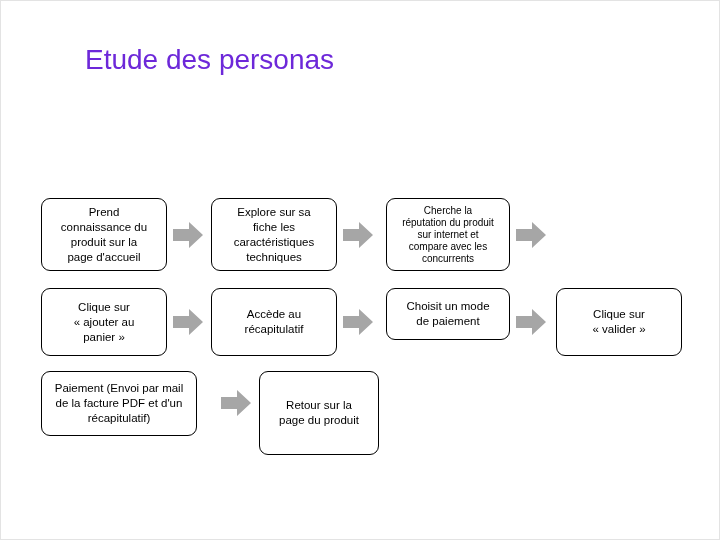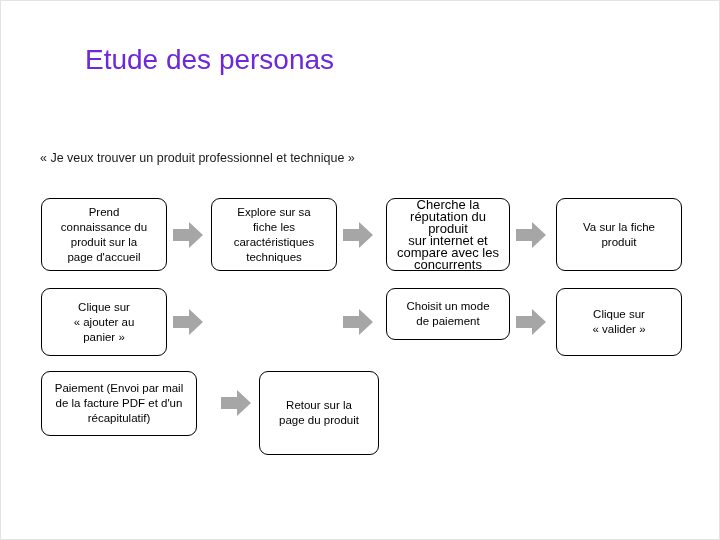--- a/index.html
+++ b/index.html
@@ -62,21 +62,21 @@
     display: flex;
     align-items: center;
     justify-content: center;
     text-align: center;
     color: #000000;
     font-size: 11.5px;
     line-height: 15px;
     padding: 2px 5px;
   }
   .flow-box.small {
-    font-size: 13px;
+    font-size: 10px;
     line-height: 12px;
   }
   .flow-box .txt {
     display: block;
     width: 100%;
     white-space: pre-line;
   }
 
   
   .arrow {
@@ -85,21 +85,20 @@
     height: 30px;
   }
   .arrow svg { display: block; }
 </style>
 </head>
 <body>
 
 <div id="slide">
 
   <div id="title">Etude des personas</div>
-  <div id="quote">« Je veux trouver un produit professionnel et technique »</div>
 
   <div class="flow-box" style="left:40px; top:197px; width:126px; height:73px;">
     <span class="txt">Prend
 connaissance du
 produit sur la
 page d'accueil</span>
   </div>
 
   <div class="arrow" style="left:172px; top:219px;">
     <svg width="30" height="30" viewBox="0 0 30 30">
@@ -127,37 +126,37 @@
 compare avec les
 concurrents</span>
   </div>
 
   <div class="arrow" style="left:515px; top:219px;">
     <svg width="30" height="30" viewBox="0 0 30 30">
         <polygon points="0,9 16,9 16,2 30,15 16,28 16,21 0,21" fill="#a6a6a6"></polygon>
       </svg>
   </div>
 
-  <div class="flow-box" style="left:555px; top:197px; width:126px; height:73px;">
-    <span class="txt">Va sur la fiche
-produit</span>
-  </div>
 
   <div class="flow-box" style="left:40px; top:287px; width:126px; height:68px;">
     <span class="txt">Clique sur
 « ajouter au
 panier »</span>
   </div>
 
   <div class="arrow" style="left:172px; top:306px;">
     <svg width="30" height="30" viewBox="0 0 30 30">
         <polygon points="0,9 16,9 16,2 30,15 16,28 16,21 0,21" fill="#a6a6a6"></polygon>
       </svg>
   </div>
 
+  <div class="flow-box" style="left:210px; top:287px; width:126px; height:68px;">
+    <span class="txt">Accède au
+récapitulatif</span>
+  </div>
 
   <div class="arrow" style="left:342px; top:306px;">
     <svg width="30" height="30" viewBox="0 0 30 30">
         <polygon points="0,9 16,9 16,2 30,15 16,28 16,21 0,21" fill="#a6a6a6"></polygon>
       </svg>
   </div>
 
   <div class="flow-box" style="left:385px; top:287px; width:124px; height:52px;">
     <span class="txt">Choisit un mode
 de paiement</span>

